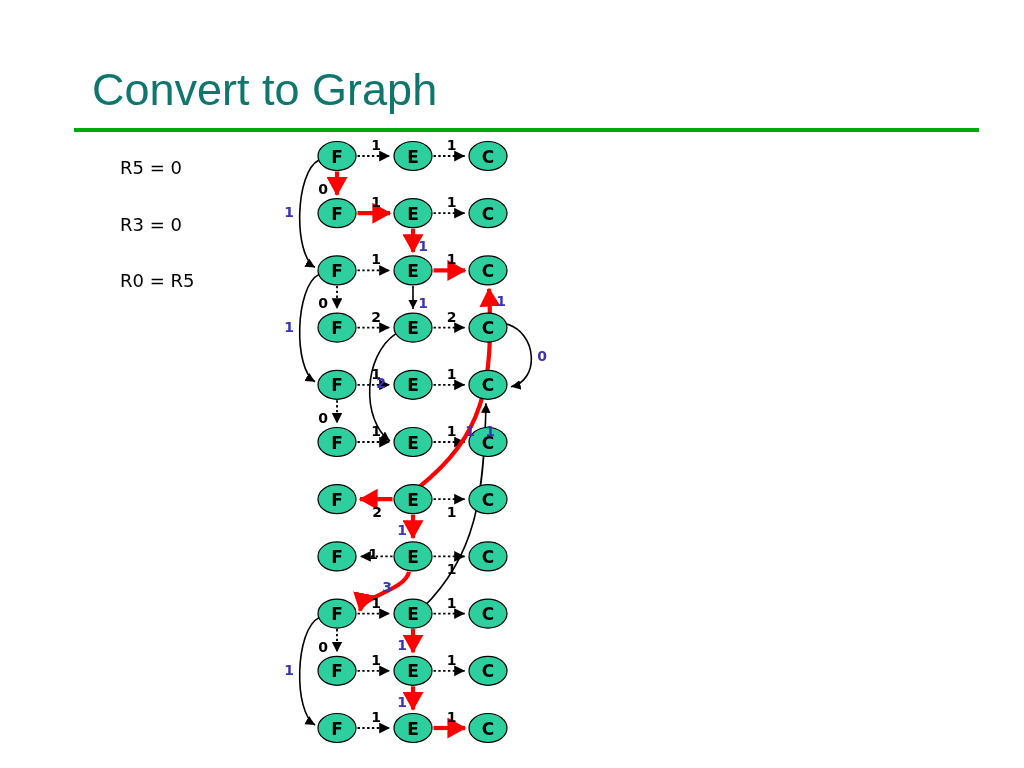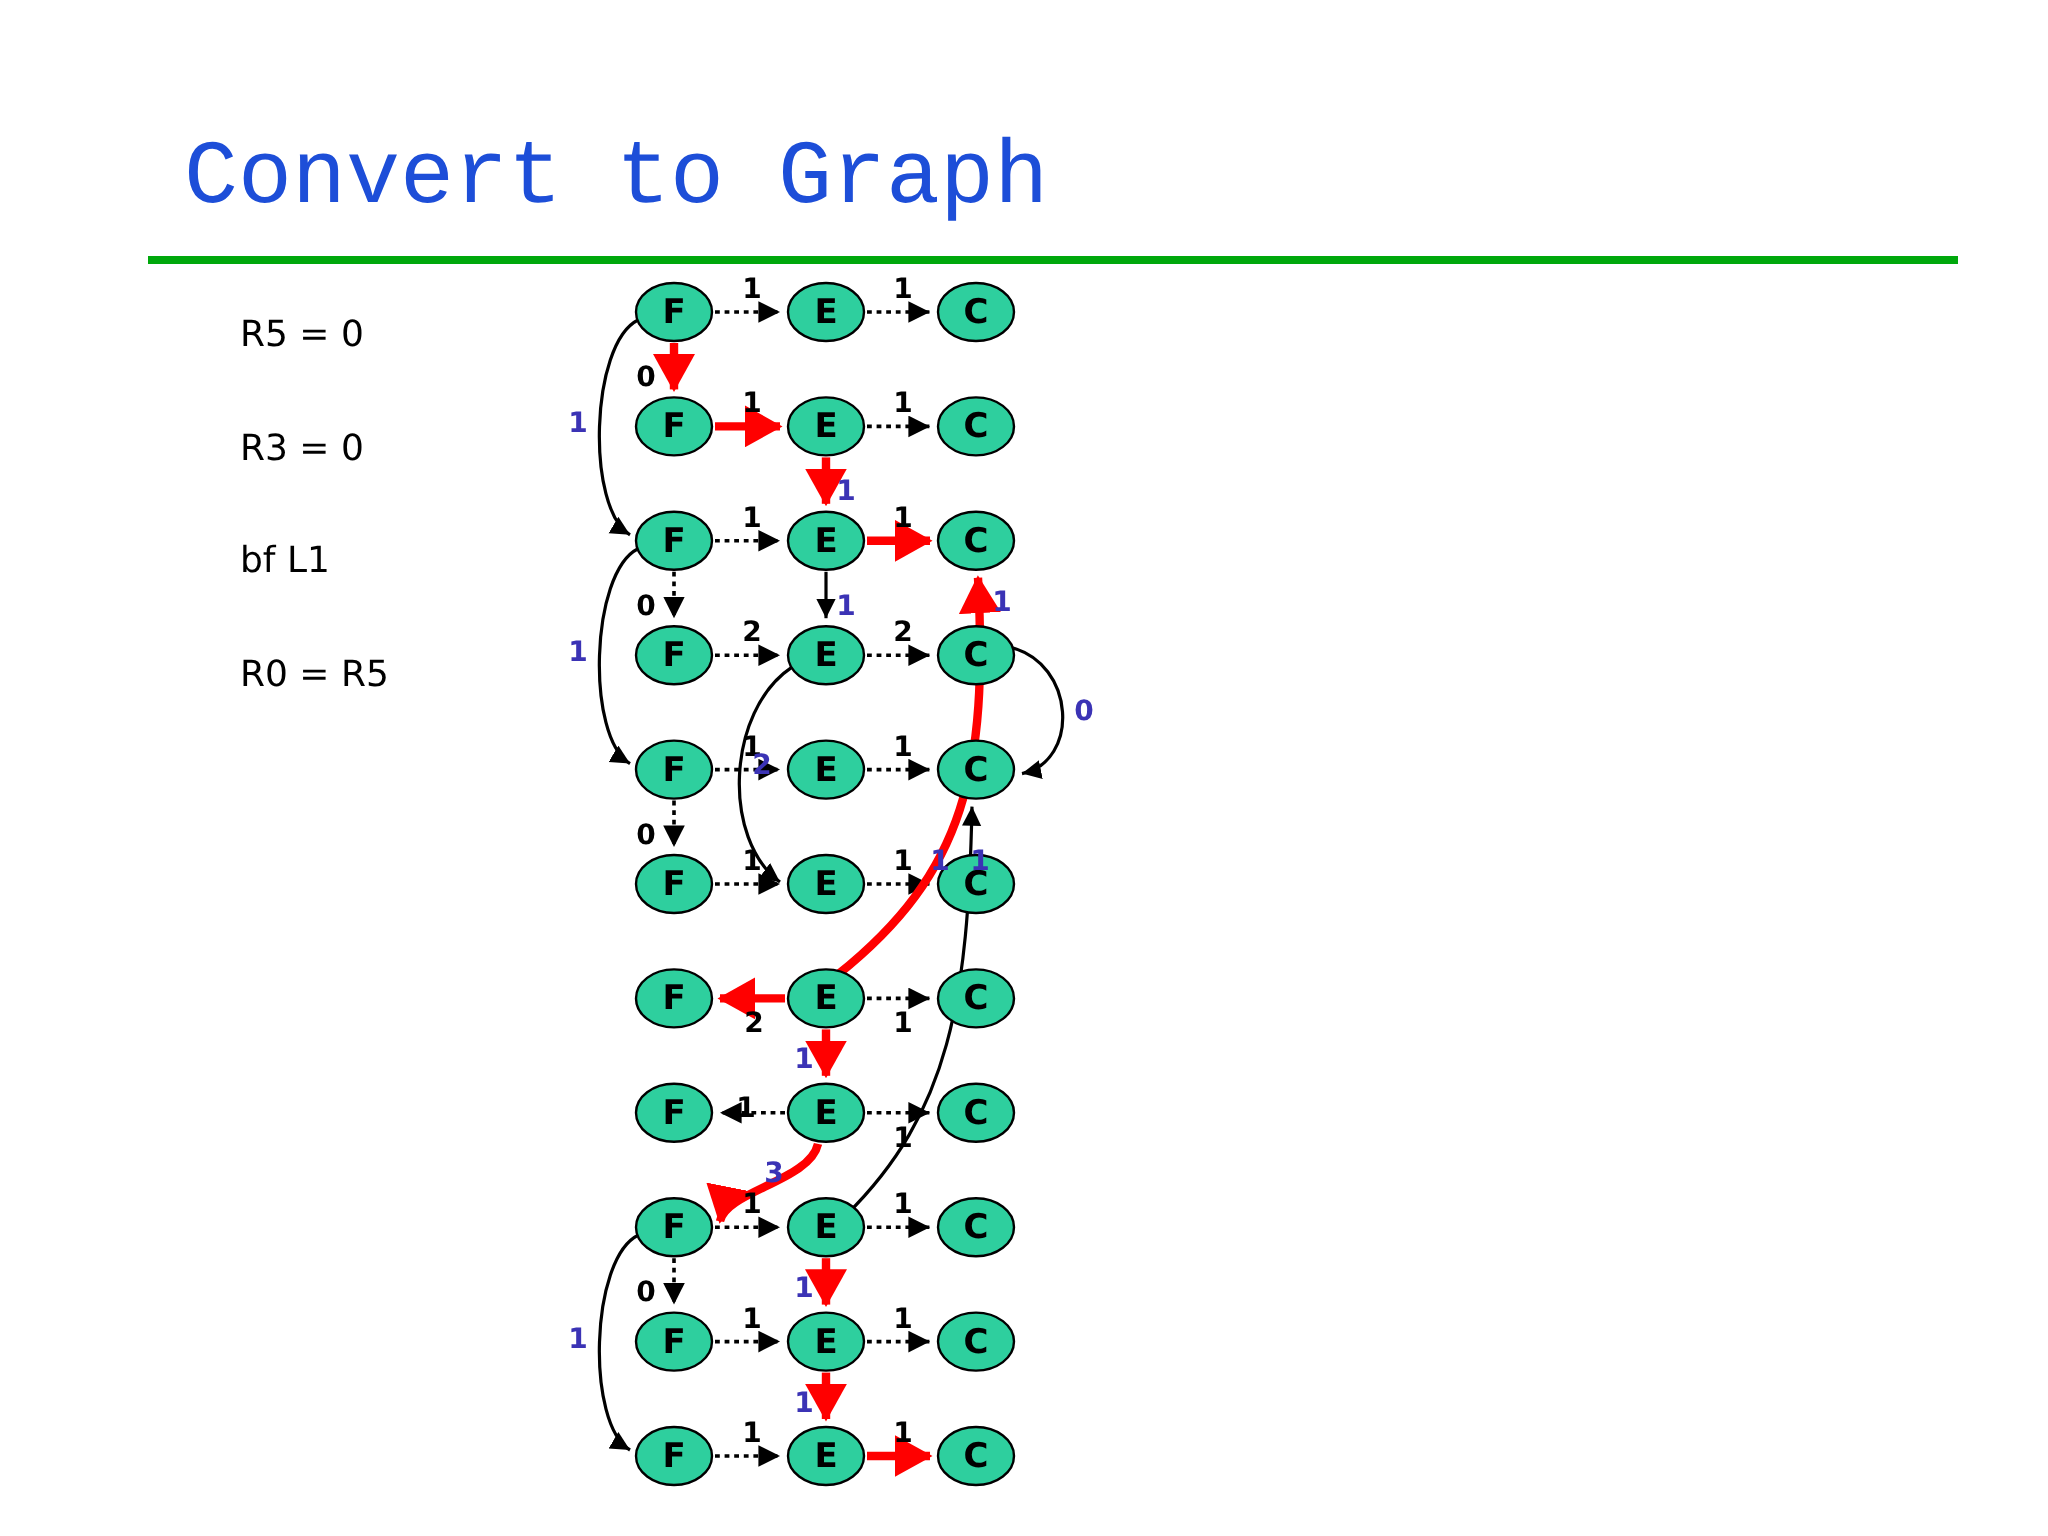--- a/index.html
+++ b/index.html
@@ -3,22 +3,22 @@
 <meta charset="utf-8">
 <style>
   html,body{margin:0;padding:0;}
   body{
     width:1024px;height:768px;background:#ffffff;overflow:hidden;
     font-family:"DejaVu Sans","Liberation Sans",sans-serif;position:relative;
   }
   #slide{position:absolute;inset:0;}
   #title{
     position:absolute;left:92px;top:64px;
-    font-size:45px;font-weight:400;color:#1d4ed8;letter-spacing:0px;
-    font-family:Liberation Mono, monospace;white-space:nowrap;
+    font-size:45px;font-weight:400;color:#0f766e;letter-spacing:0px;
+    font-family:Liberation Sans, sans-serif;white-space:nowrap;
   }
   #title-rule{
     position:absolute;left:74px;top:128px;width:905px;height:4px;background:#00a80c;
   }
   #code-list{position:absolute;left:120px;top:140px;width:200px;}
   .code-line{
     height:56.5px;line-height:56.5px;
     font-size:18px;font-weight:normal;color:#000000;white-space:nowrap;
     font-family:"DejaVu Sans","Liberation Sans",sans-serif;
   }
@@ -39,21 +39,20 @@
 <body>
 
 <div id="slide">
 
   <div id="title">Convert to Graph</div>
   <div id="title-rule"></div>
 
   <div id="code-list">
     <div class="code-line">R5 = 0</div>
     <div class="code-line">R3 = 0</div>
-    <div class="code-line">bf L1</div>
     <div class="code-line">R0 = R5</div>
   </div>
 
   <svg id="graph" viewBox="0 0 1024 768" xmlns="http://www.w3.org/2000/svg">
     <defs>
       <marker id="ah-black" markerWidth="7" markerHeight="7" refX="6" refY="3" orient="auto" markerUnits="strokeWidth">
         <path d="M0,0 L6,3 L0,6 z" fill="#000000"></path>
       </marker>
       <marker id="ah-red" markerWidth="5" markerHeight="5" refX="4.2" refY="2.5" orient="auto" markerUnits="strokeWidth">
         <path d="M0,0 L4.5,2.5 L0,5 z" fill="#ff0000"></path>

